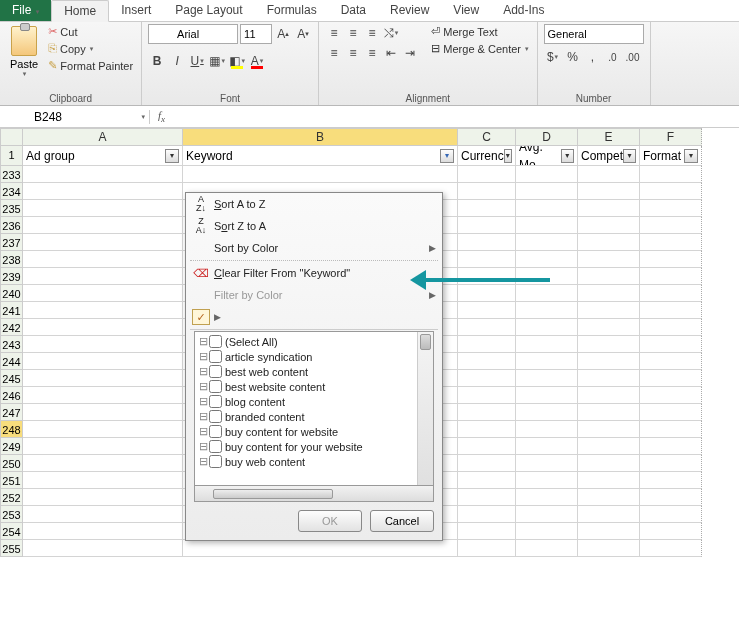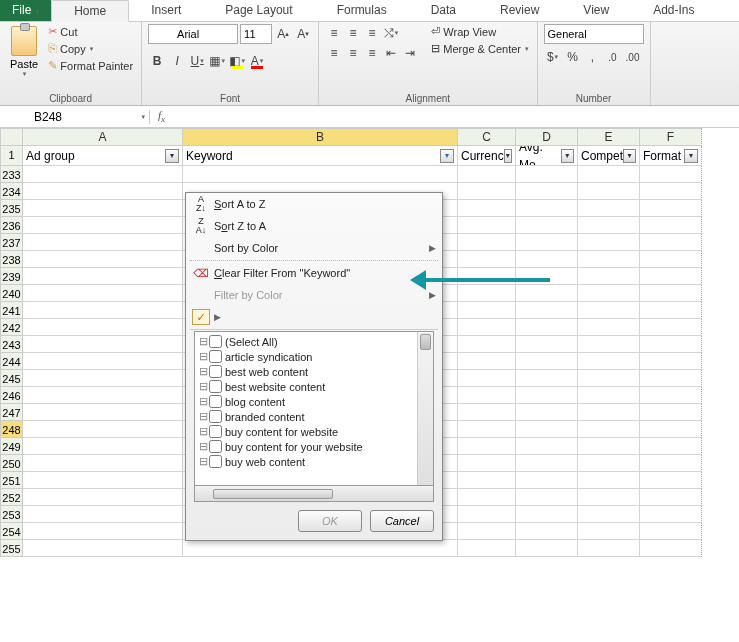--- a/index.html
+++ b/index.html
@@ -1,21 +1,21 @@
 <!DOCTYPE html>
 <html><head>
 <meta charset="utf-8">
 <style>
 * { box-sizing: border-box; margin: 0; padding: 0; }
 body { font-family: "Segoe UI", Tahoma, sans-serif; font-size: 11px; background: #fff; width: 739px; height: 642px; overflow: hidden; position: relative; }
 
 
 .ribbon-tabs { display: flex; height: 22px; background: #fff; border-bottom: 1px solid #ccc; }
 .file-tab { background: #217346; color: #fff; padding: 3px 12px; font-size: 12px; cursor: pointer; }
-.tab { padding: 3px 22px; font-size: 12px; color: #444; cursor: pointer; }
+.tab { padding: 3px 12px; font-size: 12px; color: #444; cursor: pointer; }
 .tab.active { background: #f2f2f2; border: 1px solid #ccc; border-bottom: 1px solid #f2f2f2; border-radius: 2px 2px 0 0; margin-bottom: -1px; }
 
 
 .ribbon { display: flex; background: linear-gradient(#f6f6f6, #e9e9e9); height: 84px; border-bottom: 1px solid #b8b8b8; }
 .group { display: flex; flex-direction: column; border-right: 1px solid #ccc; padding: 2px 6px 0 6px; }
 .group-body { flex: 1; display: flex; align-items: flex-start; gap: 4px; }
 .group-label { text-align: center; font-size: 10px; color: #555; padding: 1px 0; }
 
 .paste-btn { display: flex; flex-direction: column; align-items: center; padding: 2px 4px; cursor: pointer; }
 .clip-icon { width: 26px; height: 30px; background: linear-gradient(#fff2cc, #f4c77b); border: 1px solid #c9a24a; border-radius: 2px; position: relative; }
@@ -90,21 +90,21 @@
 .fp-items { flex: 1; overflow: hidden; padding: 2px 0; }
 .fp-li { display: flex; align-items: center; padding: 0 4px; height: 15px; font-size: 11px; }
 .fp-li .tree { color: #888; width: 10px; }
 .fp-li input { margin-right: 3px; }
 .fp-scroll { width: 16px; background: linear-gradient(#f4f4f4, #e0e0e0); border-left: 1px solid #ccc; position: relative; }
 .fp-thumb { position: absolute; top: 2px; left: 2px; right: 2px; height: 16px; background: linear-gradient(#ddd, #bbb); border: 1px solid #999; border-radius: 2px; }
 .fp-hscroll { margin: 0 8px; height: 16px; border: 1px solid #999; border-top: none; background: linear-gradient(#f2f2f2, #ddd); display: flex; align-items: center; }
 .fp-hthumb { width: 120px; height: 10px; margin-left: 18px; background: linear-gradient(#eee, #ccc); border: 1px solid #999; border-radius: 2px; }
 
 .fp-buttons { display: flex; justify-content: flex-end; gap: 8px; padding: 8px; }
-.fp-btn { width: 64px; height: 22px; border: 1px solid #888; background: linear-gradient(#fdfdfd, #e2e2e2); border-radius: 3px; font-size: 11px; cursor: pointer; font-style: italic; }
+.fp-btn { width: 64px; height: 22px; border: 1px solid #888; background: linear-gradient(#fdfdfd, #e2e2e2); border-radius: 3px; font-size: 11px; cursor: pointer; }
 .fp-btn:disabled { color: #999; }
 
 
 .annot-arrow { position: absolute; left: 410px; top: 270px; width: 140px; height: 20px; }
 .annot-line { position: absolute; top: 8px; left: 12px; right: 0; height: 4px; background: #1596a0; }
 .annot-head { position: absolute; left: 0; top: 0; width: 0; height: 0; border-top: 10px solid transparent; border-bottom: 10px solid transparent; border-right: 16px solid #1596a0; }
 
 .tiny-tri { font-size: 7px; color: #666; margin-left: 1px; }
 </style>
 </head>
@@ -187,21 +187,21 @@
           <span class="sq-btn">≡</span>
           <span class="sq-btn">≡</span>
           <span class="sq-btn">≡</span>
           <span class="sq-btn">⇤</span>
           <span class="sq-btn">⇥</span>
         </div>
       </div>
       <div class="align-right">
         <div class="inline-btn">
             <span>⏎</span>
-            <span>Wrap View</span>
+            <span>Merge Text</span>
           </div>
         <div class="inline-btn">
             <span>⊟</span>
             <span>Merge &amp; Center</span>
             <span class="tiny-tri">▾</span>
           </div>
       </div>
     </div>
     <div class="group-label">Alignment</div>
   </div>

